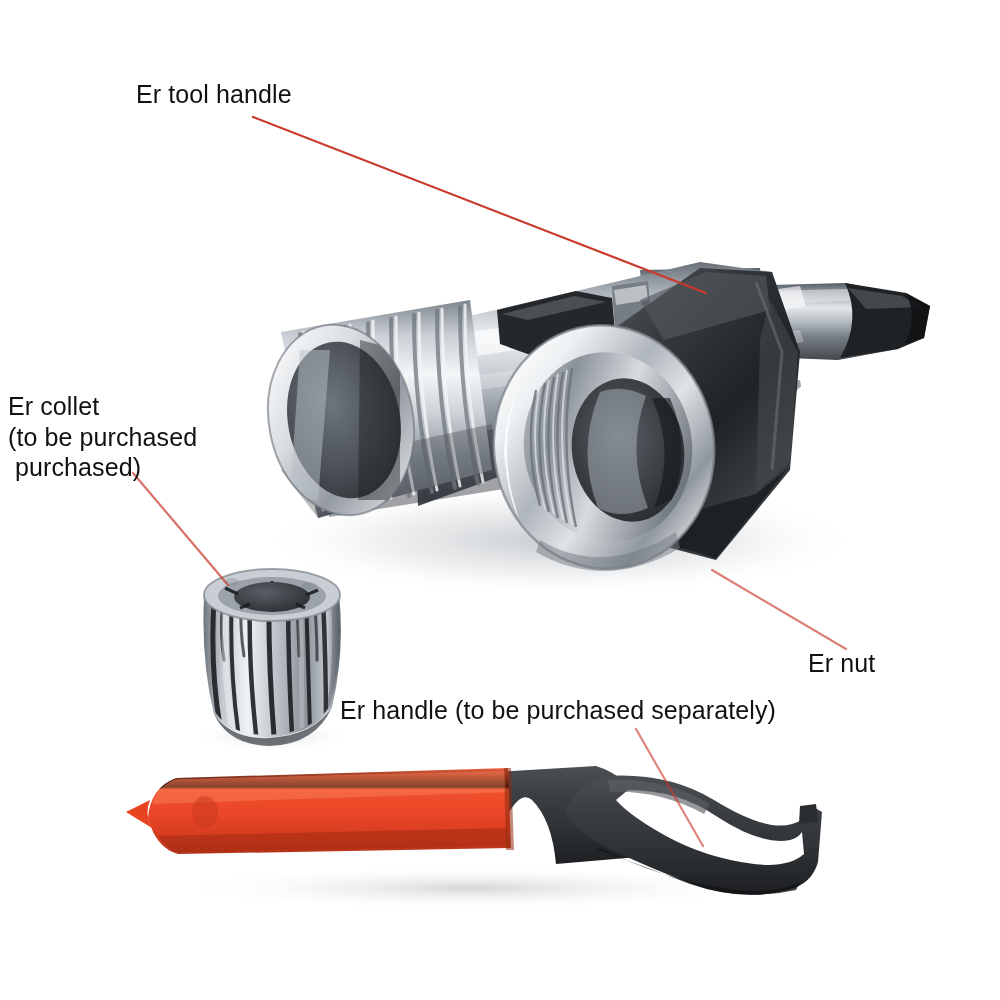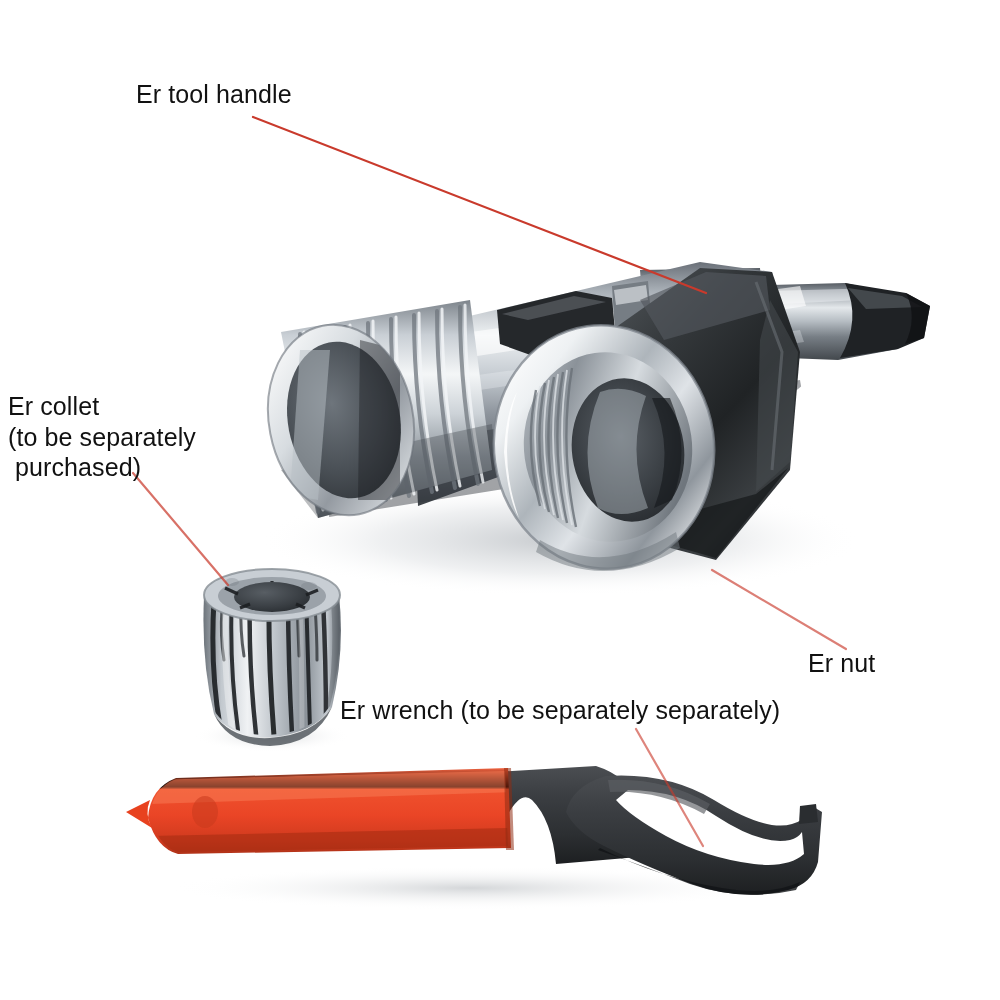--- a/index.html
+++ b/index.html
@@ -348,19 +348,19 @@
     <g stroke="#c93a2c" stroke-width="2.2" stroke-linecap="round" fill="none">
       <line x1="253" y1="117" x2="706" y2="293"></line>
       <line x1="133" y1="473" x2="228" y2="585" opacity="0.72"></line>
       <line x1="712" y1="570" x2="846" y2="649" opacity="0.65"></line>
       <line x1="636" y1="729" x2="703" y2="846" opacity="0.62"></line>
     </g>
   </svg>
 
   <div class="label" id="lbl-handle">Er tool handle</div>
 
-  <div class="label" id="lbl-collet"><span>Er collet</span><br><span>(to be separately</span><br><span> purchased)</span></div>
+  <div class="label" id="lbl-collet"><span>Er collet</span><br><span>(to be purchased</span><br><span> purchased)</span></div>
 
   <div class="label" id="lbl-nut">Er nut</div>
 
-  <div class="label" id="lbl-wrench">Er wrench (to be separately separately)</div>
+  <div class="label" id="lbl-wrench">Er handle (to be purchased separately)</div>
 
 </div>
 
 </body></html>

